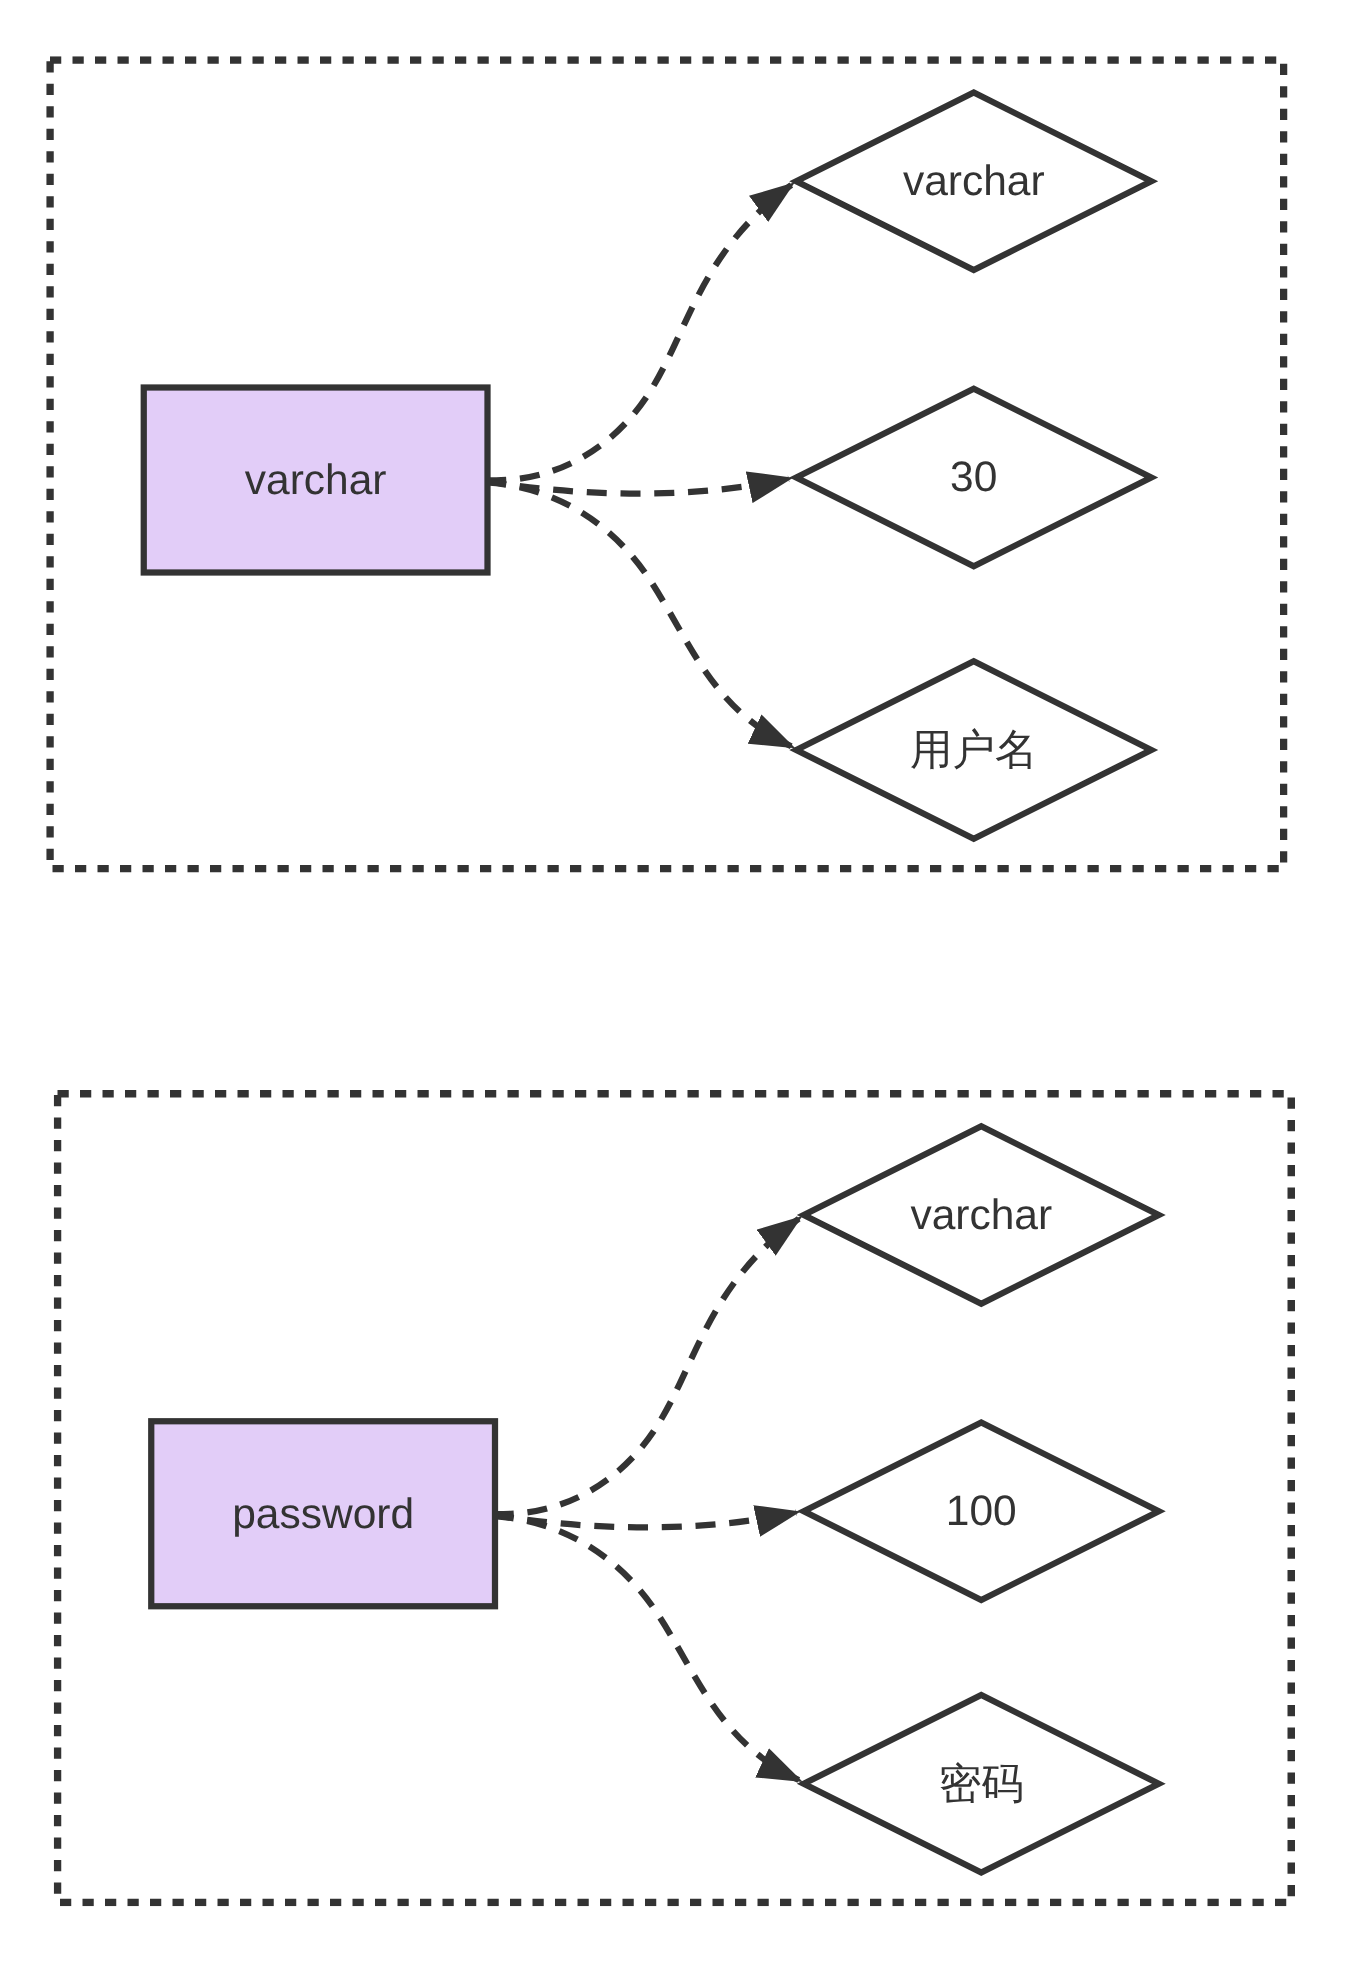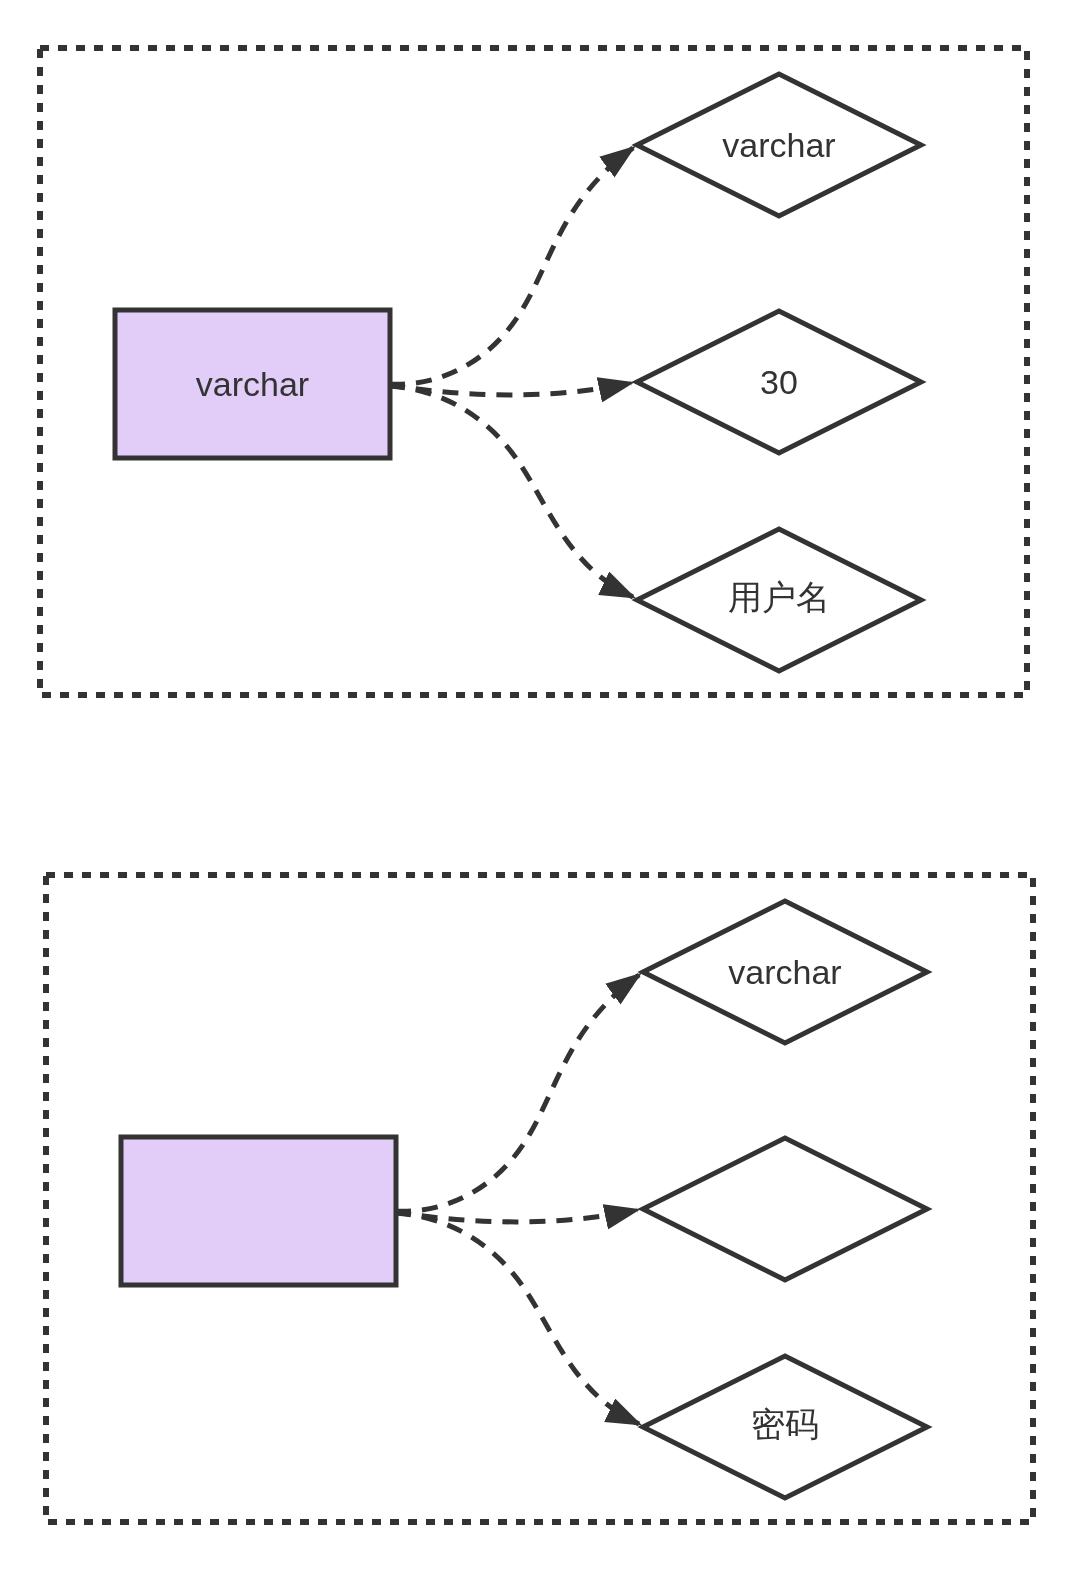--- a/index.html
+++ b/index.html
@@ -61,21 +61,21 @@
     text-align: left;
     color: var(--stroke, #333333);
     font-size: 34px;
     line-height: 1;
     pointer-events: none;
     white-space: nowrap;
   }
   .entity-label { left: 78px; top: 265px; width: 275px; height: 148px; }
   .attr-label-0 { left: 600px; top: 29px;  width: 284px; height: 142px; }
   .attr-label-1 { left: 600px; top: 266px; width: 284px; height: 142px; }
-  .attr-label-2 { left: 600px; top: 484px; width: 284px; height: 142px; font-family: Liberation Mono, monospace; }
+  .attr-label-2 { left: 600px; top: 484px; width: 284px; height: 142px; }
 </style>
 </head>
 <body>
 
 <div class="canvas">
 
   <section class="panel" style="left:37px; top:45px;">
     <svg width="993" height="653" viewBox="0 0 993 653">
       <defs>
         <marker id="arrow-a" viewBox="0 0 10 7.2" markerWidth="7.2" markerHeight="5.2" refX="9" refY="3.6" orient="auto">
@@ -106,17 +106,19 @@
       </defs>
       <rect class="panel-border" x="3" y="3" width="987" height="647"></rect>
       <path class="curve" d="M352 339 C405 342 455 315 485 265 S525 155 596 103" marker-end="url(#arrow-b)"></path>
       <path class="curve" d="M352 340 C420 351 510 356 594 338" marker-end="url(#arrow-b)"></path>
       <path class="curve" d="M352 341 C405 344 452 372 483 419 S532 522 596 552" marker-end="url(#arrow-b)"></path>
       <polygon class="diamond-shape" points="600,100 742,29 884,100 742,171"></polygon>
       <polygon class="diamond-shape" points="600,337 742,266 884,337 742,408"></polygon>
       <polygon class="diamond-shape" points="600,555 742,484 884,555 742,626"></polygon>
       <rect class="entity-rect" x="78" y="265" width="275" height="148"></rect>
     </svg>
+    <div class="label entity-label">password</div>
     <div class="label attr-label-0">varchar</div>
+    <div class="label attr-label-1">100</div>
     <div class="label attr-label-2">密码</div>
   </section>
 
 </div>
 
 </body></html>

